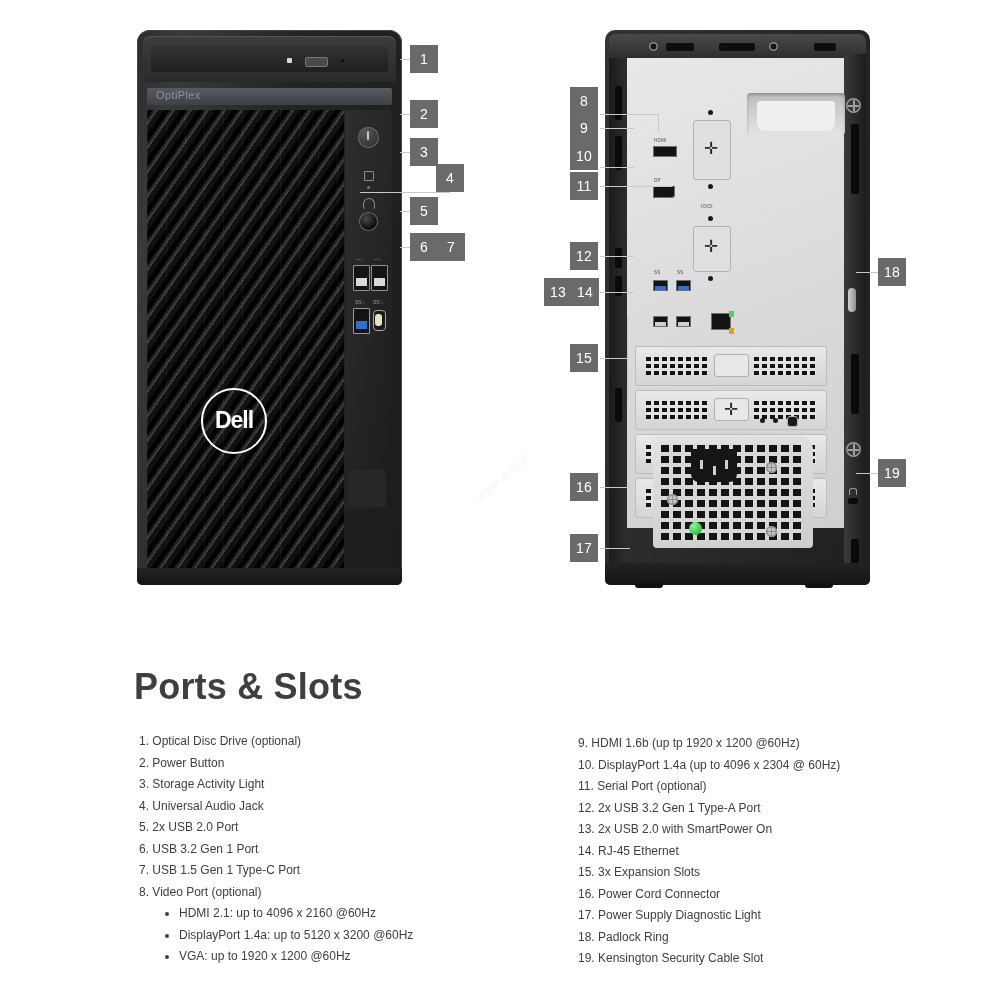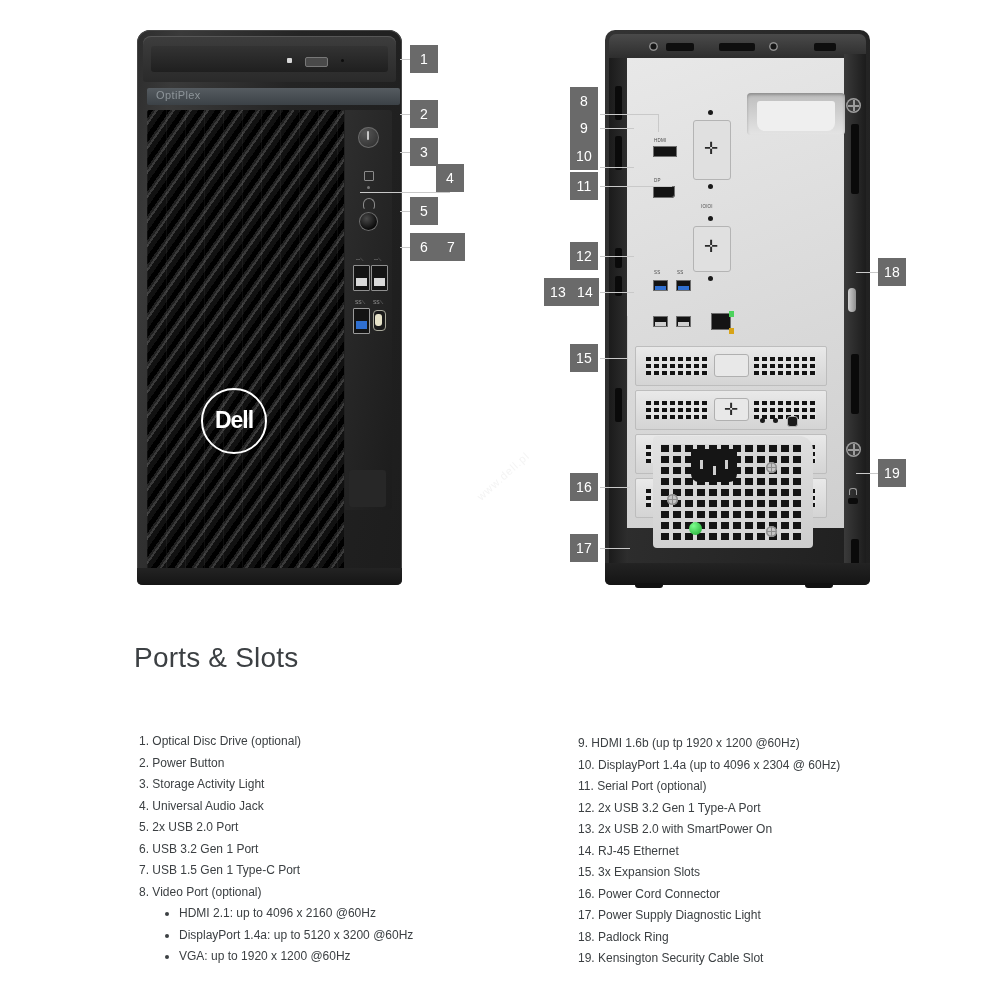--- a/index.html
+++ b/index.html
@@ -34,21 +34,21 @@
   }
   .odd-slot{
     position:absolute;left:14px;top:16px;width:237px;height:26px;
     background:linear-gradient(180deg,#333333,#1f1f1f);border-radius:3px;
   }
   .odd-led{position:absolute;left:150px;top:28px;width:5px;height:5px;background:#d8d8d8;border-radius:1px;}
   .odd-eject{position:absolute;left:168px;top:27px;width:21px;height:8px;background:#4a4a4a;border:1px solid #787878;border-radius:2px;}
   .odd-pin{position:absolute;left:204px;top:29px;width:3px;height:3px;background:#0d0d0d;border-radius:50%;}
   .brandstrip{
     position:absolute;left:10px;top:58px;width:245px;height:17px;
-    background:linear-gradient(180deg,#555b60,#3c4247);border-radius:2px;padding-left:8px;
+    background:linear-gradient(180deg,#555b60,#3c4247);border-radius:2px;
   }
   .brandstrip span{
     position:absolute;left:9px;top:1px;font-size:11px;color:#8d9499;letter-spacing:.4px;
   }
   .front-grille{
     position:absolute;left:10px;top:80px;width:197px;height:462px;
     background:
       repeating-linear-gradient(125deg,
         #000000 0px,#000000 5px,
         #1f1f1f 5px,#1f1f1f 7px,
@@ -219,21 +219,21 @@
   .foot-pad{position:absolute;top:20px;width:28px;height:5px;background:#111;border-radius:0 0 3px 3px;}
 
   
   .watermark{
     position:absolute;left:470px;top:470px;font-size:11px;color:#f4f4f4;
     transform:rotate(-42deg);letter-spacing:1px;white-space:nowrap;z-index:5;
   }
 
   
   .section-title{
-    position:absolute;left:134px;top:623px;font-size:28px;color:#3c4043;font-weight:normal;
+    position:absolute;left:134px;top:642px;font-size:36px;color:#3c4043;font-weight:bold;
     letter-spacing:.2px;
   }
   .col{position:absolute;font-size:12px;line-height:21.5px;color:#3c4043;}
   .col-left{left:139px;top:731px;width:400px;}
   .col-right{left:578px;top:733px;width:400px;}
   .li{white-space:nowrap;}
   .sub{list-style:none;margin:0;padding:0 0 0 26px;}
   .sub li{position:relative;padding-left:14px;white-space:nowrap;}
   .sub li:before{
     content:"";position:absolute;left:0;top:9px;width:4px;height:4px;background:#3c4043;border-radius:50%;

